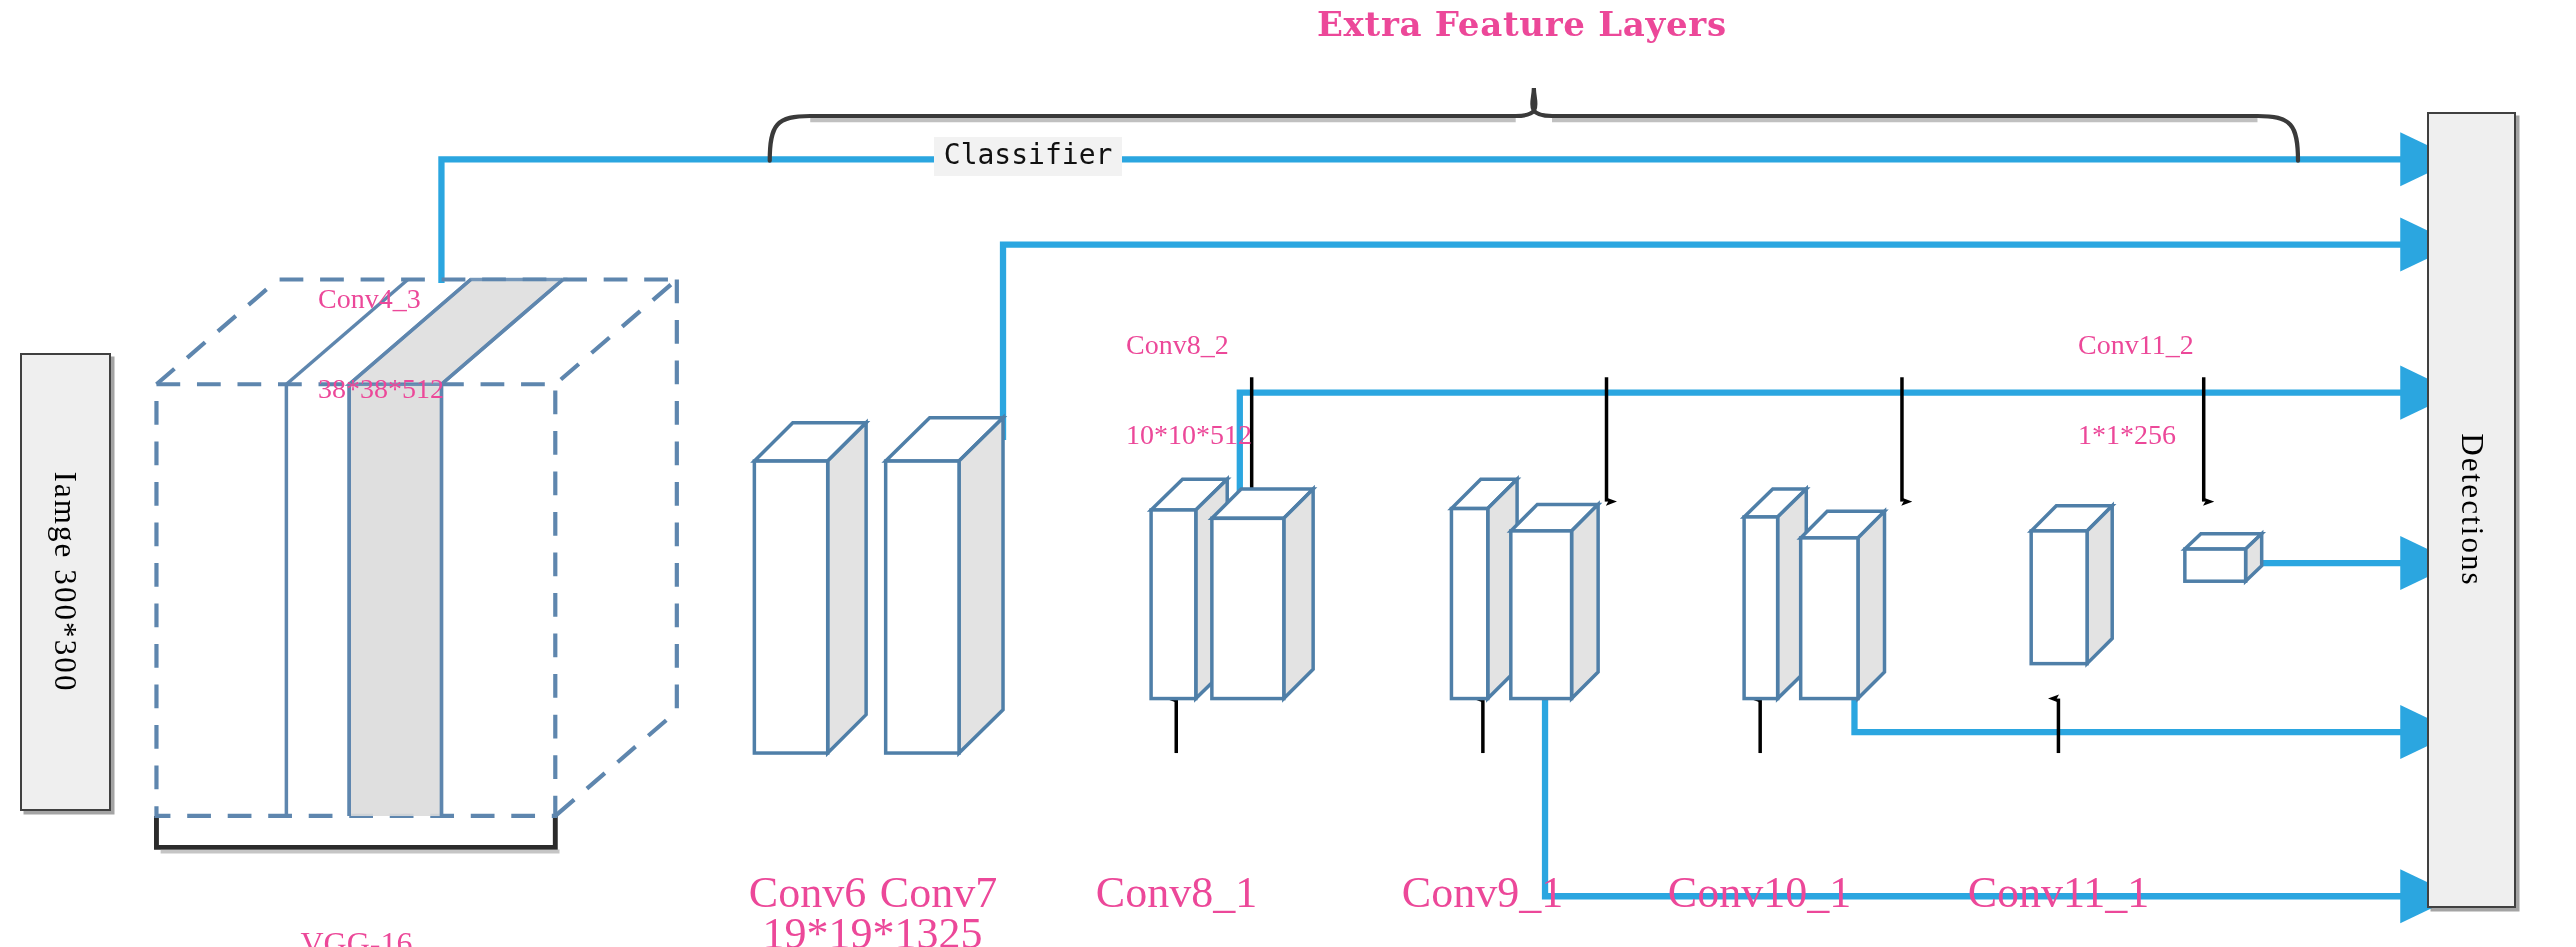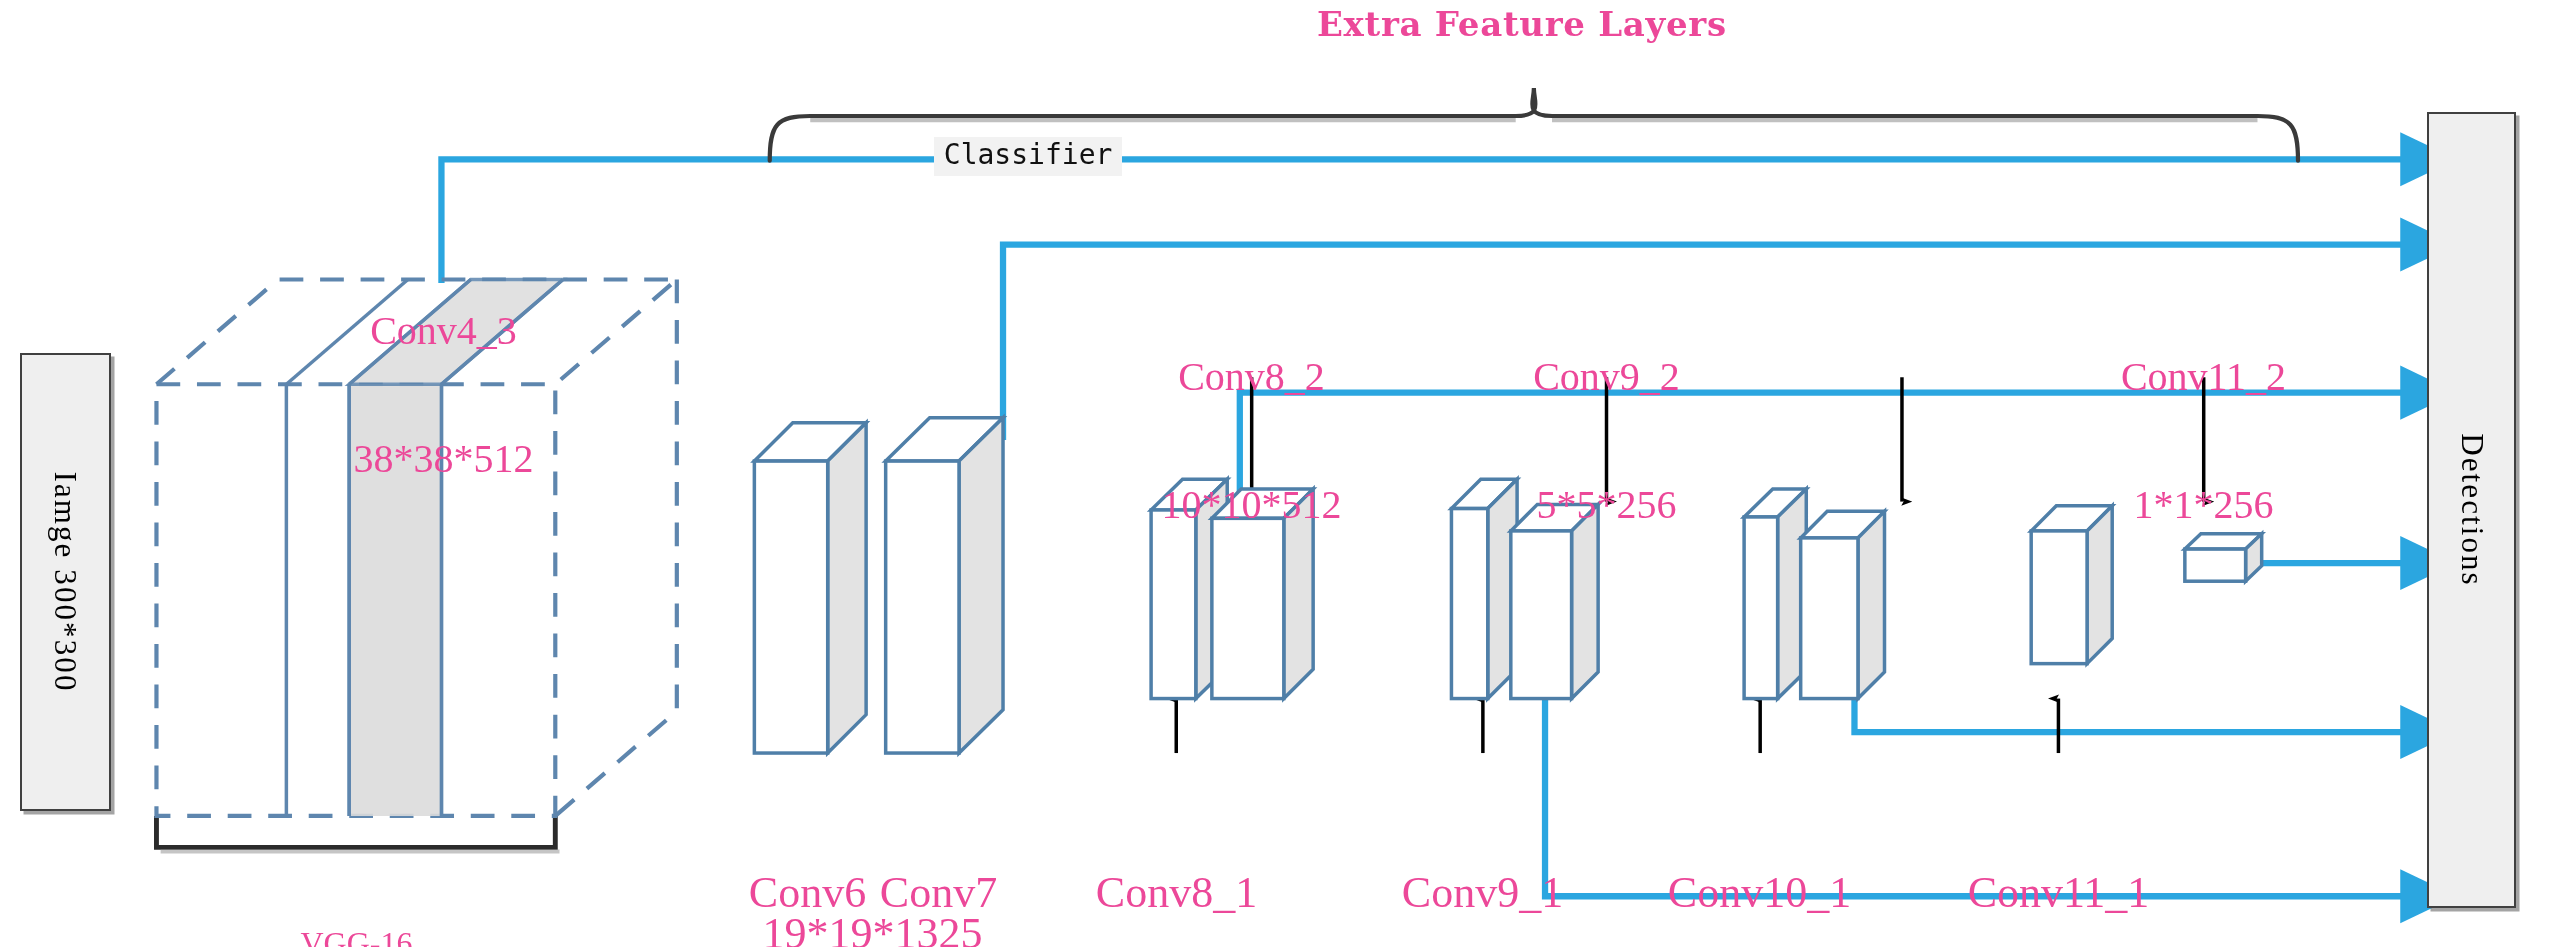--- a/index.html
+++ b/index.html
@@ -7,21 +7,21 @@
   body{
     width:2576px;height:948px;
     font-family:"Liberation Serif", serif;
     overflow:hidden;
     position:relative;
   }
   #stage{position:absolute;left:0;top:0;width:2576px;height:948px;}
   svg.layer{position:absolute;left:0;top:0;width:2576px;height:948px;overflow:visible;}
 
   .txt{position:absolute;white-space:pre;color:#ec4899;font-family:"Liberation Serif", serif;}
-  .lbl{font-size:40px;line-height:1.07;text-align:center;}
+  .lbl{font-size:28px;line-height:1.07;text-align:left;}
   .lbl2{font-size:44px;line-height:1.07;text-align:center;}
 
   .title-extra{
     font-family:"DejaVu Serif", serif;
     font-weight:bold;font-size:34px;letter-spacing:0.7px;
   }
   .classifier-chip{
     position:absolute;
     background:#f2f2f2;
     font-family:"DejaVu Sans Mono","Liberation Mono",monospace;
@@ -214,24 +214,20 @@
 
   <div class="txt lbl" style="left:318px;top:224px;width:251px;">
     <div>Conv4_3</div>
     <div>38*38*512</div>
   </div>
 
   <div class="txt lbl" style="left:1126px;top:270px;width:251px;">
     <div>Conv8_2</div>
     <div>10*10*512</div>
   </div>
-  <div class="txt lbl" style="left:1481px;top:270px;width:251px;">
-    <div>Conv9_2</div>
-    <div>5*5*256</div>
-  </div>
   <div class="txt lbl" style="left:2078px;top:270px;width:251px;">
     <div>Conv11_2</div>
     <div>1*1*256</div>
   </div>
 
   <div class="txt lbl2" style="left:714px;top:775px;width:187px;">
     <div>Conv6</div>
   </div>
   <div class="txt lbl2" style="left:845px;top:775px;width:187px;">
     <div>Conv7</div>

